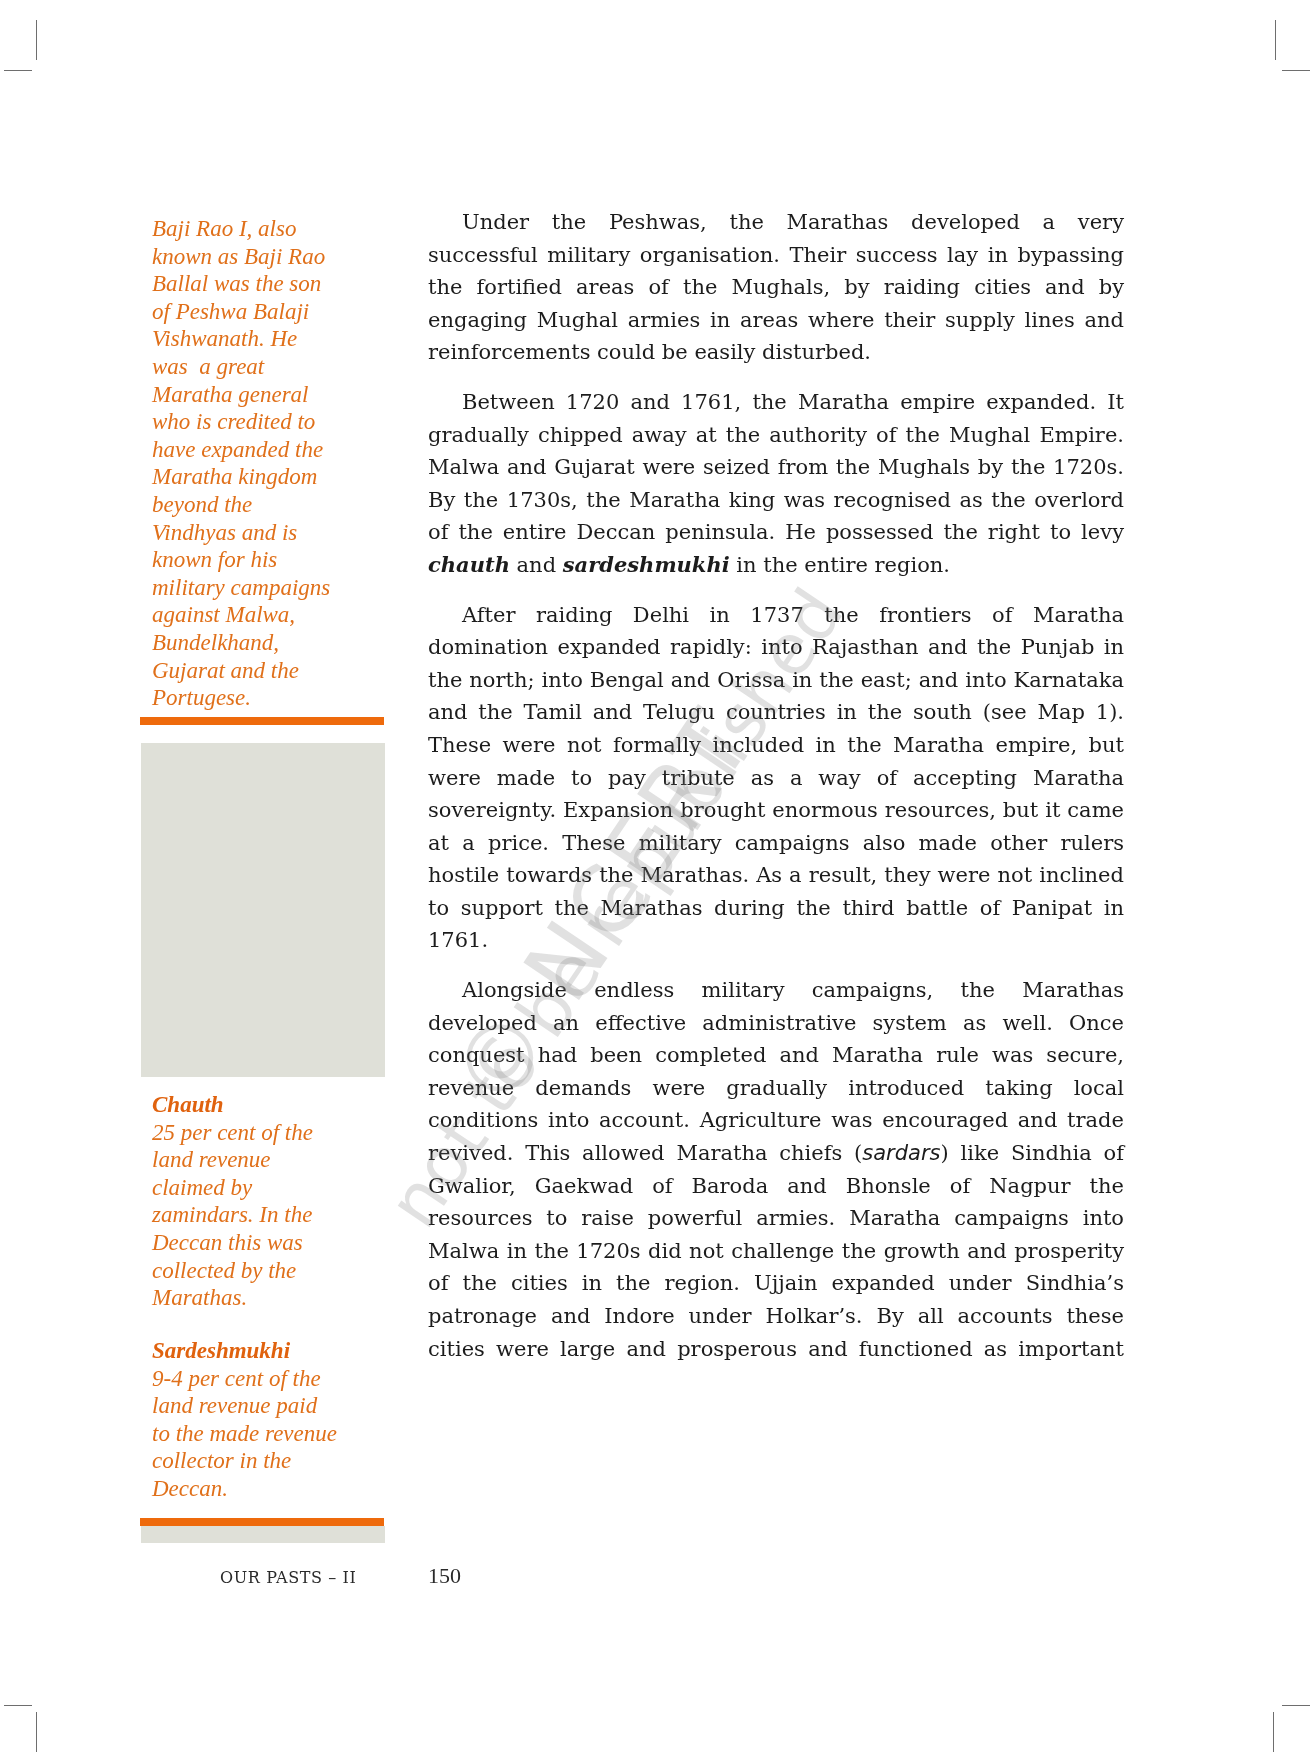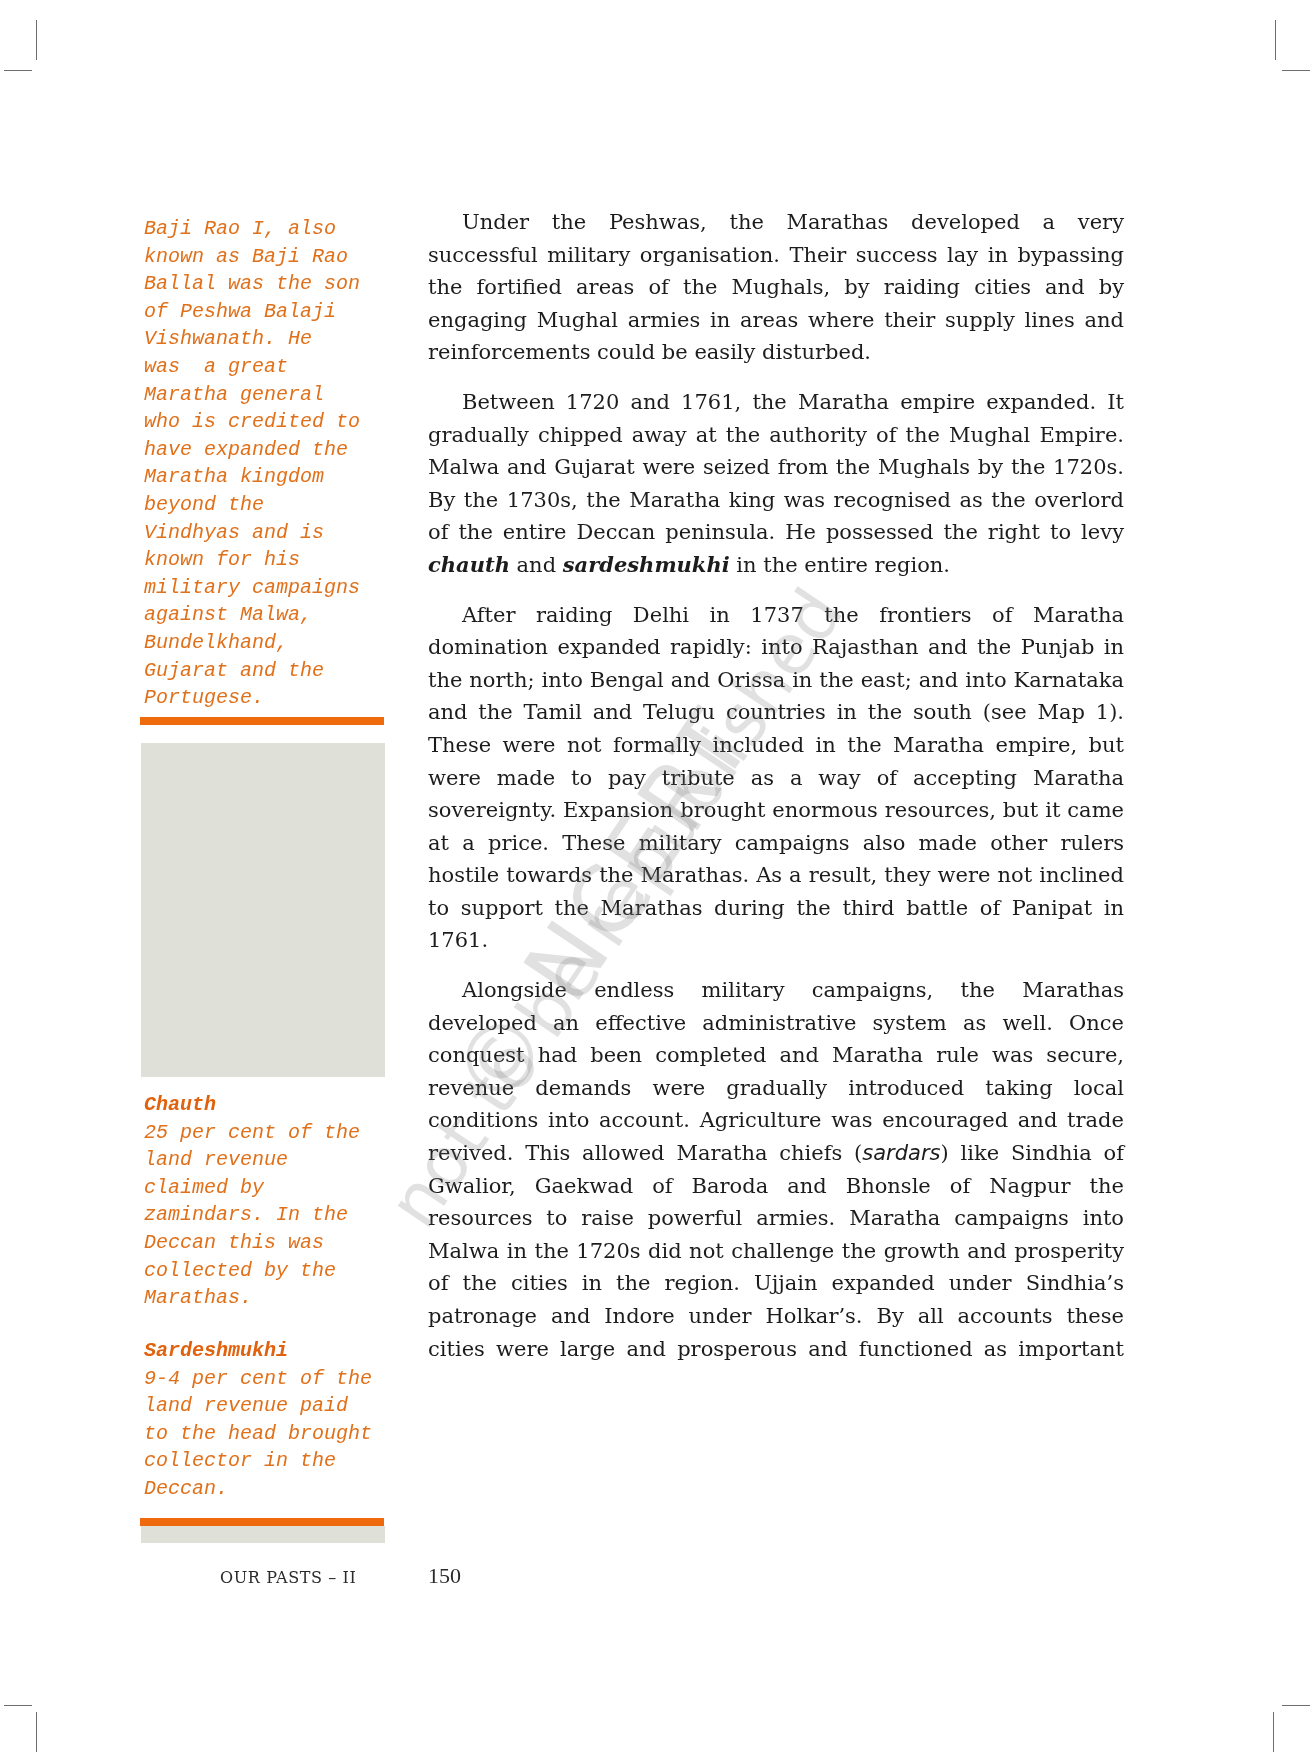--- a/index.html
+++ b/index.html
@@ -1,23 +1,23 @@
 <!DOCTYPE html>
 <html><head>
   <meta charset="utf-8">
   <style>
     html, body { margin: 0; padding: 0; background: #ffffff; }
     body { width: 1312px; height: 1753px; position: relative; overflow: hidden; }
 
     .crop { position: absolute; background: #6e6e6e; }
 
     .side {
-      position: absolute; left: 144px; width: 240px;
-      font-family: Liberation Mono, monospace; font-style: italic;
-      color: #e0701a; font-size: 20px; line-height: 27.6px;
+      position: absolute; left: 152px; width: 240px;
+      font-family: Liberation Serif, serif; font-style: italic;
+      color: #e0701a; font-size: 23px; line-height: 27.6px;
     }
     .side-note { top: 215px; }
     .side-glossary-1 { top: 1091px; }
     .side-glossary-2 { top: 1337px; }
     .gloss-term { font-weight: bold; display: block; color: #e0620e; }
     .gloss-def { display: block; }
 
     .orange-bar { position: absolute; left: 140px; width: 244px; height: 8px; background: #ee6a0c; }
     .gray-box { position: absolute; left: 141px; width: 244px; background: #dfe0d8; }
 
@@ -99,21 +99,21 @@
   <span class="gloss-def">zamindars. In the</span>
   <span class="gloss-def">Deccan this was</span>
   <span class="gloss-def">collected by the</span>
   <span class="gloss-def">Marathas.</span>
 </div>
 
 <div class="side side-glossary-2">
   <span class="gloss-term">Sardeshmukhi</span>
   <span class="gloss-def">9-4 per cent of the</span>
   <span class="gloss-def">land revenue paid</span>
-  <span class="gloss-def">to the head brought</span>
+  <span class="gloss-def">to the made revenue</span>
   <span class="gloss-def">collector in the</span>
   <span class="gloss-def">Deccan.</span>
 </div>
 
 <div class="orange-bar" style="top:1518px;"></div>
 <div class="gray-box" style="top:1526px; height:17px;"></div>
 
 <div class="main">
   <p>
     <span>Under the Peshwas, the Marathas developed a very successful military organisation. Their success lay in bypassing the fortified areas of the Mughals, by raiding cities and by engaging Mughal armies in areas where their supply lines and reinforcements could be easily disturbed.</span>

